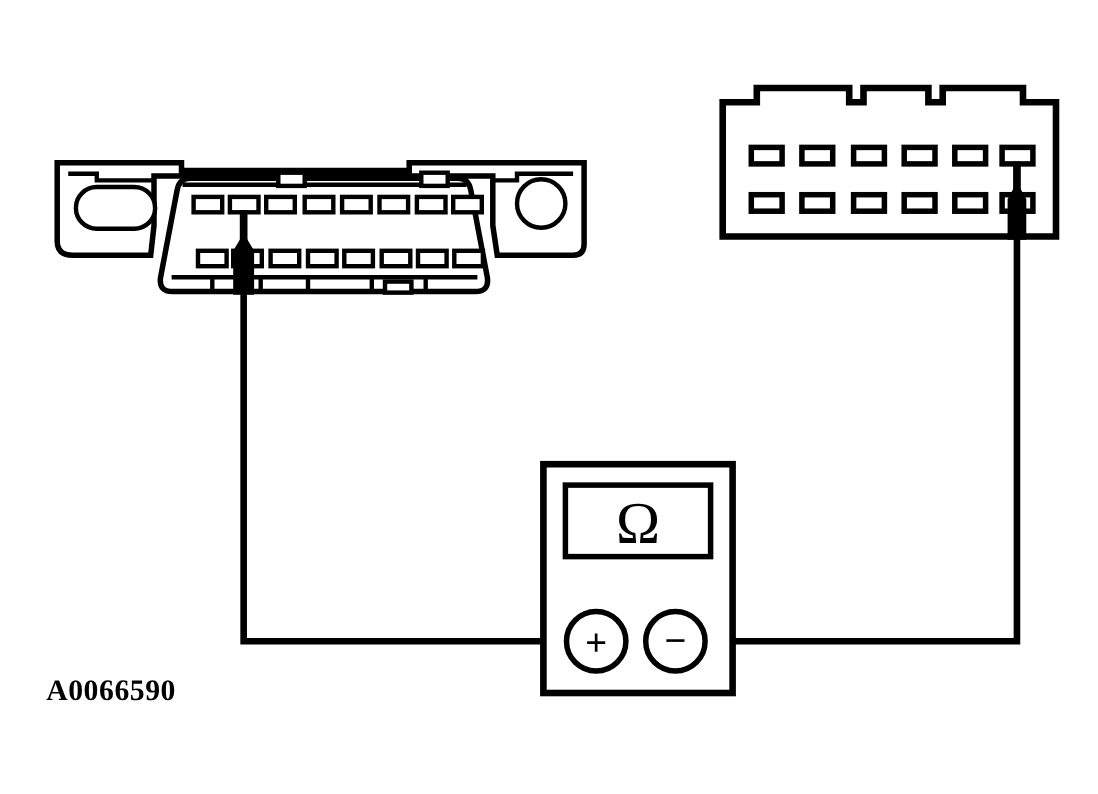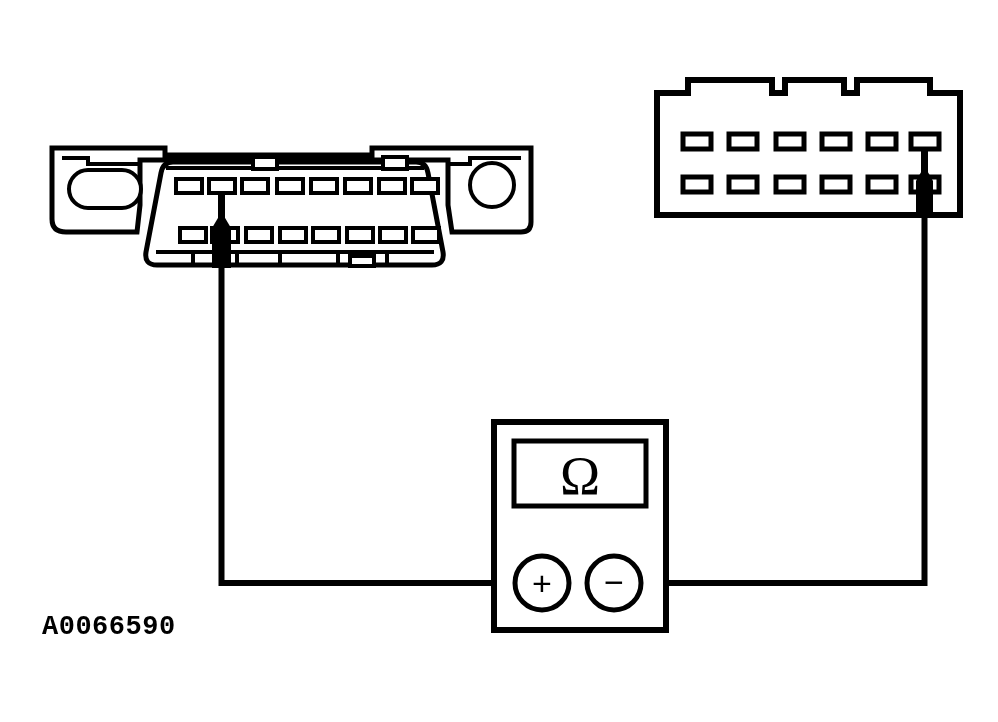--- a/index.html
+++ b/index.html
@@ -20,21 +20,21 @@
   }
   #diagram-svg {
     display: block;
     width: 998px;
     height: 722px;
   }
   .figure-label {
     position: absolute;
     left: 42px;
     top: 612px;
-    font-family: Liberation Mono, monospace;
+    font-family: Liberation Serif, serif;
     font-size: 27px;
     font-weight: bold;
     color: #000000;
     letter-spacing: 0.5px;
     white-space: nowrap;
   }
 </style>
 </head>
 <body>
 

